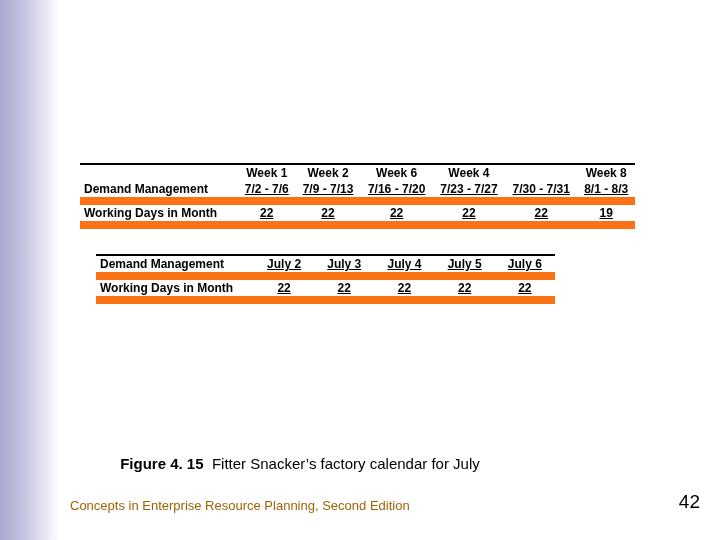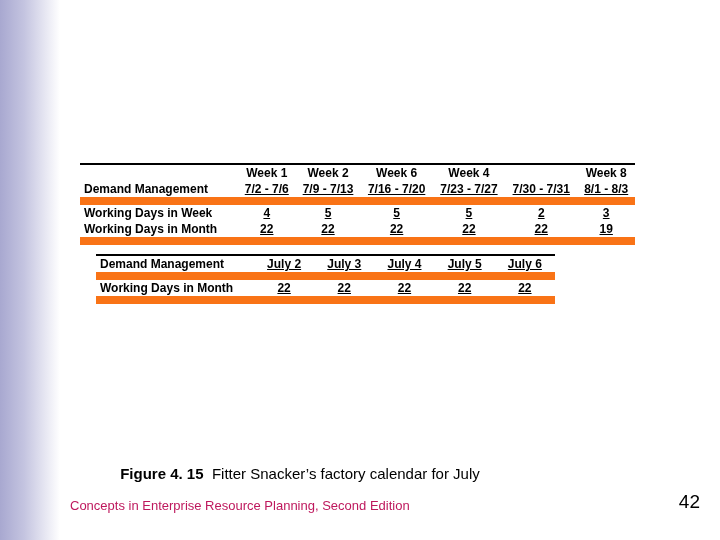--- a/index.html
+++ b/index.html
@@ -66,34 +66,34 @@
   .top-border td, .top-border th {
     border-top: 2px solid #000;
   }
   .bottom-border td, .bottom-border th {
     border-bottom: 8px solid #f97316;
   }
   .caption {
     position: absolute;
     left: 0;
     width: 600px;
-    top: 465px;
+    top: 455px;
     text-align: center;
     font-size: 15px;
     color: #000;
   }
   .caption .fignum {
     font-weight: bold;
   }
   .footer-left {
     position: absolute;
     left: 70px;
     bottom: 27px;
     font-size: 13px;
-    color: #be185d;
+    color: #a16207;
   }
   .footer-right {
     position: absolute;
     right: 20px;
     bottom: 27px;
     font-size: 19px;
     color: #000;
   }
 </style>
 </head>
@@ -115,29 +115,20 @@
       <th class="colhead">Week 8</th>
     </tr>
     <tr class="bottom-border">
       <th class="rowlabel">Demand Management</th>
       <td class="valcell">7/2 - 7/6</td>
       <td class="valcell">7/9 - 7/13</td>
       <td class="valcell">7/16 - 7/20</td>
       <td class="valcell">7/23 - 7/27</td>
       <td class="valcell">7/30 - 7/31</td>
       <td class="valcell">8/1 - 8/3</td>
-    </tr>
-    <tr>
-      <th class="rowlabel">Working Days in Week</th>
-      <td class="valcell">4</td>
-      <td class="valcell">5</td>
-      <td class="valcell">5</td>
-      <td class="valcell">5</td>
-      <td class="valcell">2</td>
-      <td class="valcell">3</td>
     </tr>
     <tr class="bottom-border">
       <th class="rowlabel">Working Days in Month</th>
       <td class="valcell">22</td>
       <td class="valcell">22</td>
       <td class="valcell">22</td>
       <td class="valcell">22</td>
       <td class="valcell">22</td>
       <td class="valcell">19</td>
     </tr>

